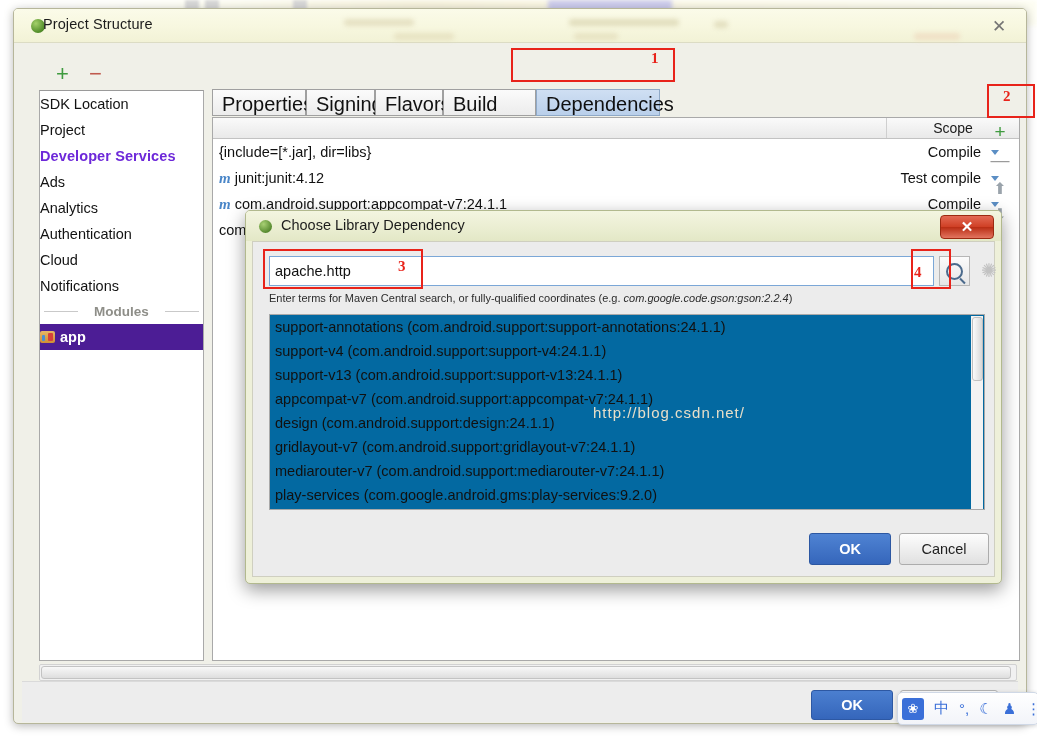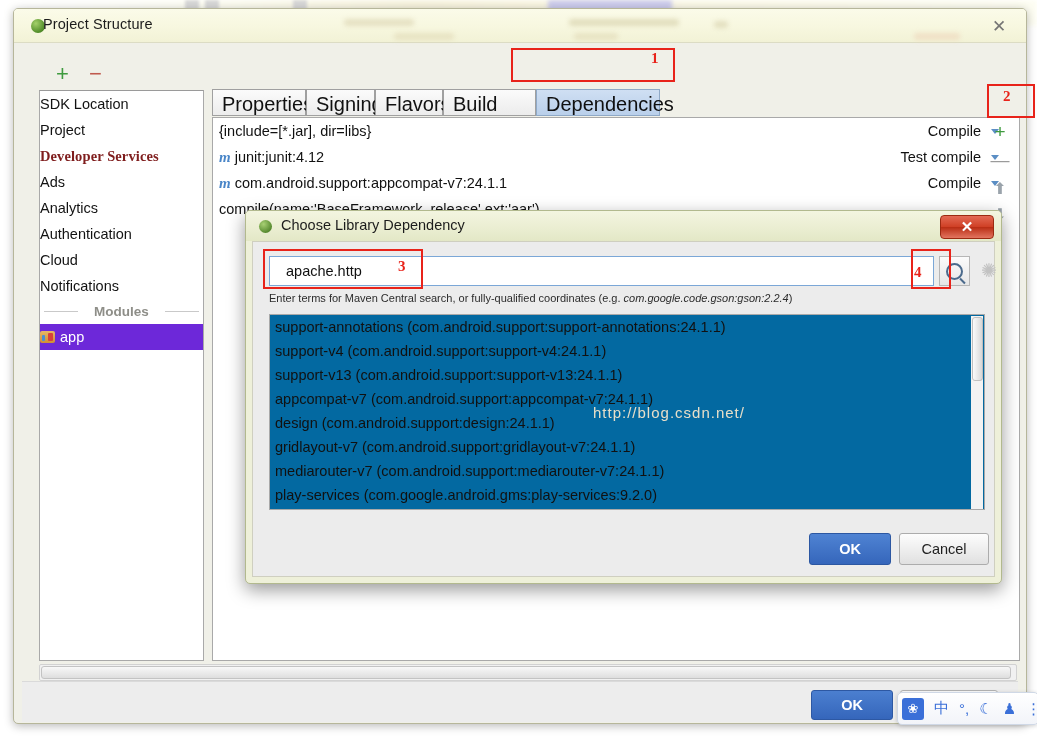--- a/index.html
+++ b/index.html
@@ -55,26 +55,26 @@
 
   .sidebar{
     position:absolute;left:17px;top:47px;width:163px;height:569px;
     background:#fff;border:1px solid #a9a9a9;border-top-color:#9a9a9a;
     overflow:hidden;
   }
   .sb-item{
     height:26px;line-height:26px;font-size:14.5px;color:#121212;
     white-space:nowrap;
   }
-  .sb-item.dim{color:#7f1d1d;font-weight:bold;letter-spacing:.1px;font-family:Liberation Serif, serif;}
+  .sb-item.dim{color:#6d28d9;font-weight:bold;letter-spacing:.1px;}
   .sb-sep{position:relative;height:25px;line-height:25px;text-align:center;font-size:13.5px;color:#8e8e88;font-weight:bold;}
   .sb-sep::before,.sb-sep::after{content:"";position:absolute;top:12px;height:1px;background:#c9c9c9;width:34px;}
   .sb-sep::before{left:4px;}
   .sb-sep::after{right:4px;}
-  .sb-item.sel{background:#6d28d9;color:#fff;}
+  .sb-item.sel{background:#4c1d95;color:#fff;font-weight:bold;}
   .sb-mod-icon{
     display:inline-block;width:15px;height:12px;margin-right:5px;vertical-align:-1px;
     background:linear-gradient(180deg,#e8b765,#cf8f36);border-radius:2px;position:relative;
   }
   .sb-mod-icon::after{content:"";position:absolute;right:2px;top:2px;width:5px;height:8px;background:#d8423a;border-radius:1px;}
   .sb-mod-icon::before{content:"";position:absolute;left:2px;top:4px;width:3px;height:6px;background:#4a8fd4;border-radius:1px;}
 
   
   .tabstrip{position:absolute;left:190px;top:46px;width:806px;height:28px;}
   .tab{
@@ -151,21 +151,21 @@
     display:flex;align-items:center;justify-content:center;font-family:"Liberation Serif",serif;
   }
   .dlg-body{position:absolute;left:6px;top:30px;width:743px;height:336px;background:#ececec;border:1px solid #cfcfc0;box-sizing:border-box;}
 
   .dlg-search{
     position:absolute;left:16px;top:14px;width:665px;height:30px;
     background:#fff;border:1px solid #7ba7d7;box-sizing:border-box;
   }
   .dlg-search input{
     position:absolute;left:0;top:0;width:663px;height:28px;border:0;outline:0;
-    background:transparent;padding-left:16px;box-sizing:border-box;
+    background:transparent;padding-left:5px;box-sizing:border-box;
     font-family:"Liberation Sans",sans-serif;font-size:14.5px;color:#111;
   }
   .search-btn{
     position:absolute;left:686px;top:14px;width:31px;height:30px;
     background:linear-gradient(180deg,#fbfbfb,#e6e6e6);border:1px solid #b6b6b6;
     box-sizing:border-box;display:flex;align-items:center;justify-content:center;
   }
   .mag{width:13px;height:13px;border:2px solid #4b6a8c;border-radius:50%;position:relative;display:block;}
   .mag::after{content:"";position:absolute;right:-5px;bottom:-4px;width:7px;height:2px;background:#4b6a8c;transform:rotate(45deg);}
   .spinner{position:absolute;left:726px;top:19px;width:20px;height:20px;color:#c2c2c2;font-size:19px;line-height:20px;text-align:center;}
@@ -262,20 +262,23 @@
 
     <div class="tabstrip">
       <div class="tab" style="left:0;width:94px;">Properties</div>
       <div class="tab" style="left:94px;width:69px;">Signing</div>
       <div class="tab" style="left:163px;width:68px;">Flavors</div>
       <div class="tab" style="left:231px;width:93px;">Build Types</div>
       <div class="tab active" style="left:324px;width:124px;">Dependencies</div>
     </div>
 
     <div class="deps-panel">
+      <div class="tbl-head">
+        <div class="scope-h">Scope</div>
+      </div>
 
       <div class="dep-row">
         <div class="dep-name">{include=[*.jar], dir=libs}</div>
         <div class="dep-scope">Compile</div>
         <span class="caret"></span>
       </div>
 
       <div class="dep-row">
         <div class="dep-name"><span class="m-badge">m</span><span>junit:junit:4.12</span></div>
         <div class="dep-scope">Test compile</div>

